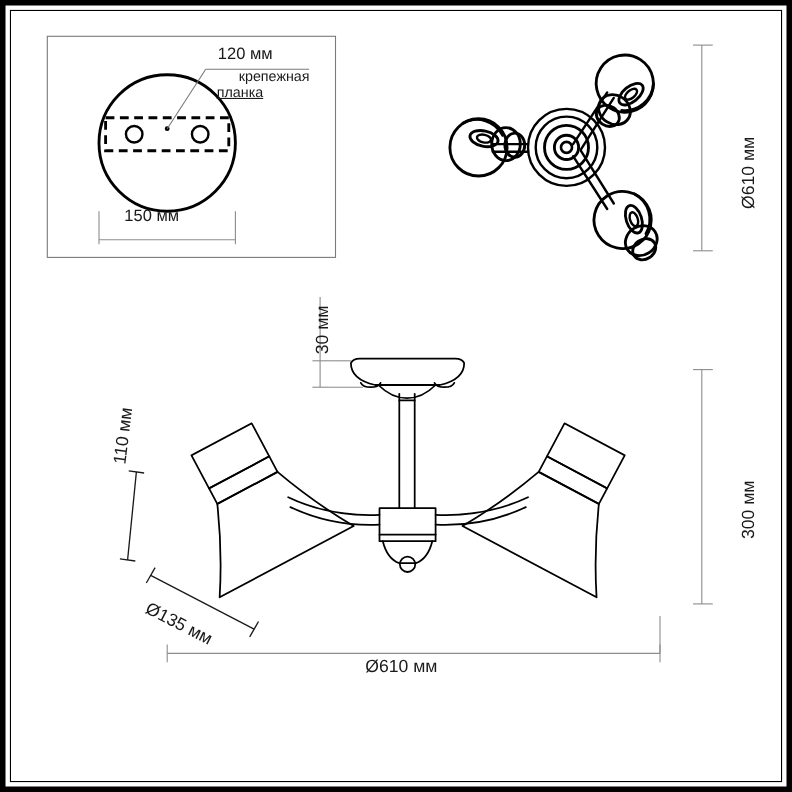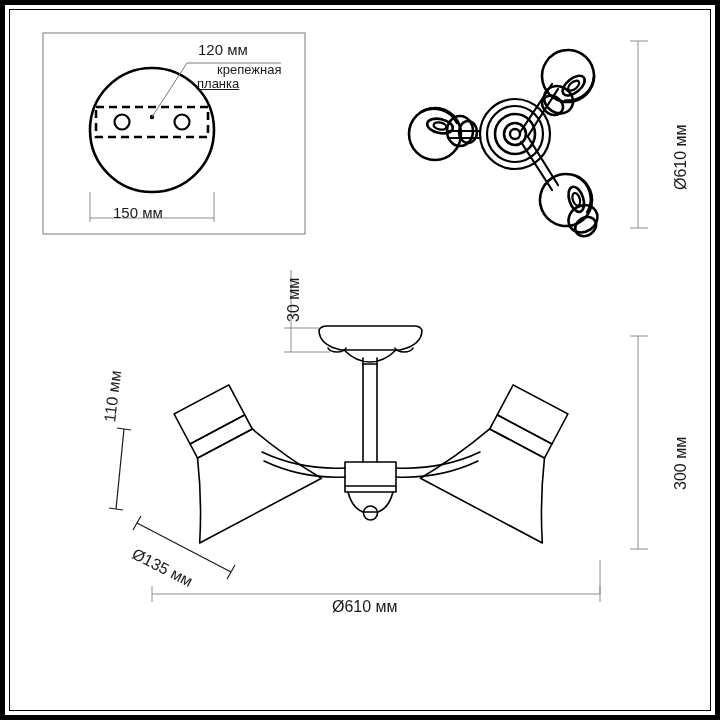--- a/index.html
+++ b/index.html
@@ -218,21 +218,21 @@
       <path d="M600,560 L600,594"></path>
     </g>
   </svg>
 
   <div class="dim-text" style="left:198px; top:41px;">120 мм</div>
 
   <div class="dim-text small" style="left:189px; top:62px;margin-left:28px;">крепежная</div>
 
   <div class="dim-text small" style="left:197px; top:76px;text-decoration:underline;">планка</div>
 
-  <div class="dim-text" style="left:113px; top:204px;">150 мм</div>
+  <div class="dim-text" style="left:113px; top:188px;">150 мм</div>
 
   <div class="dim-text big rot90" style="left:672px; top:190px;">Ø610 мм</div>
 
   <div class="dim-text big rot90" style="left:285px; top:322px;">30 мм</div>
 
   <div class="dim-text big" style="left:101px; top:421px; transform: rotate(-83deg); transform-origin: 0 0;">110 мм</div>
 
   <div class="dim-text big" style="left:137px; top:545px; transform: rotate(27deg); transform-origin: 0 0;">Ø135 мм</div>
 
   <div class="dim-text big rot90" style="left:672px; top:490px;">300 мм</div>

